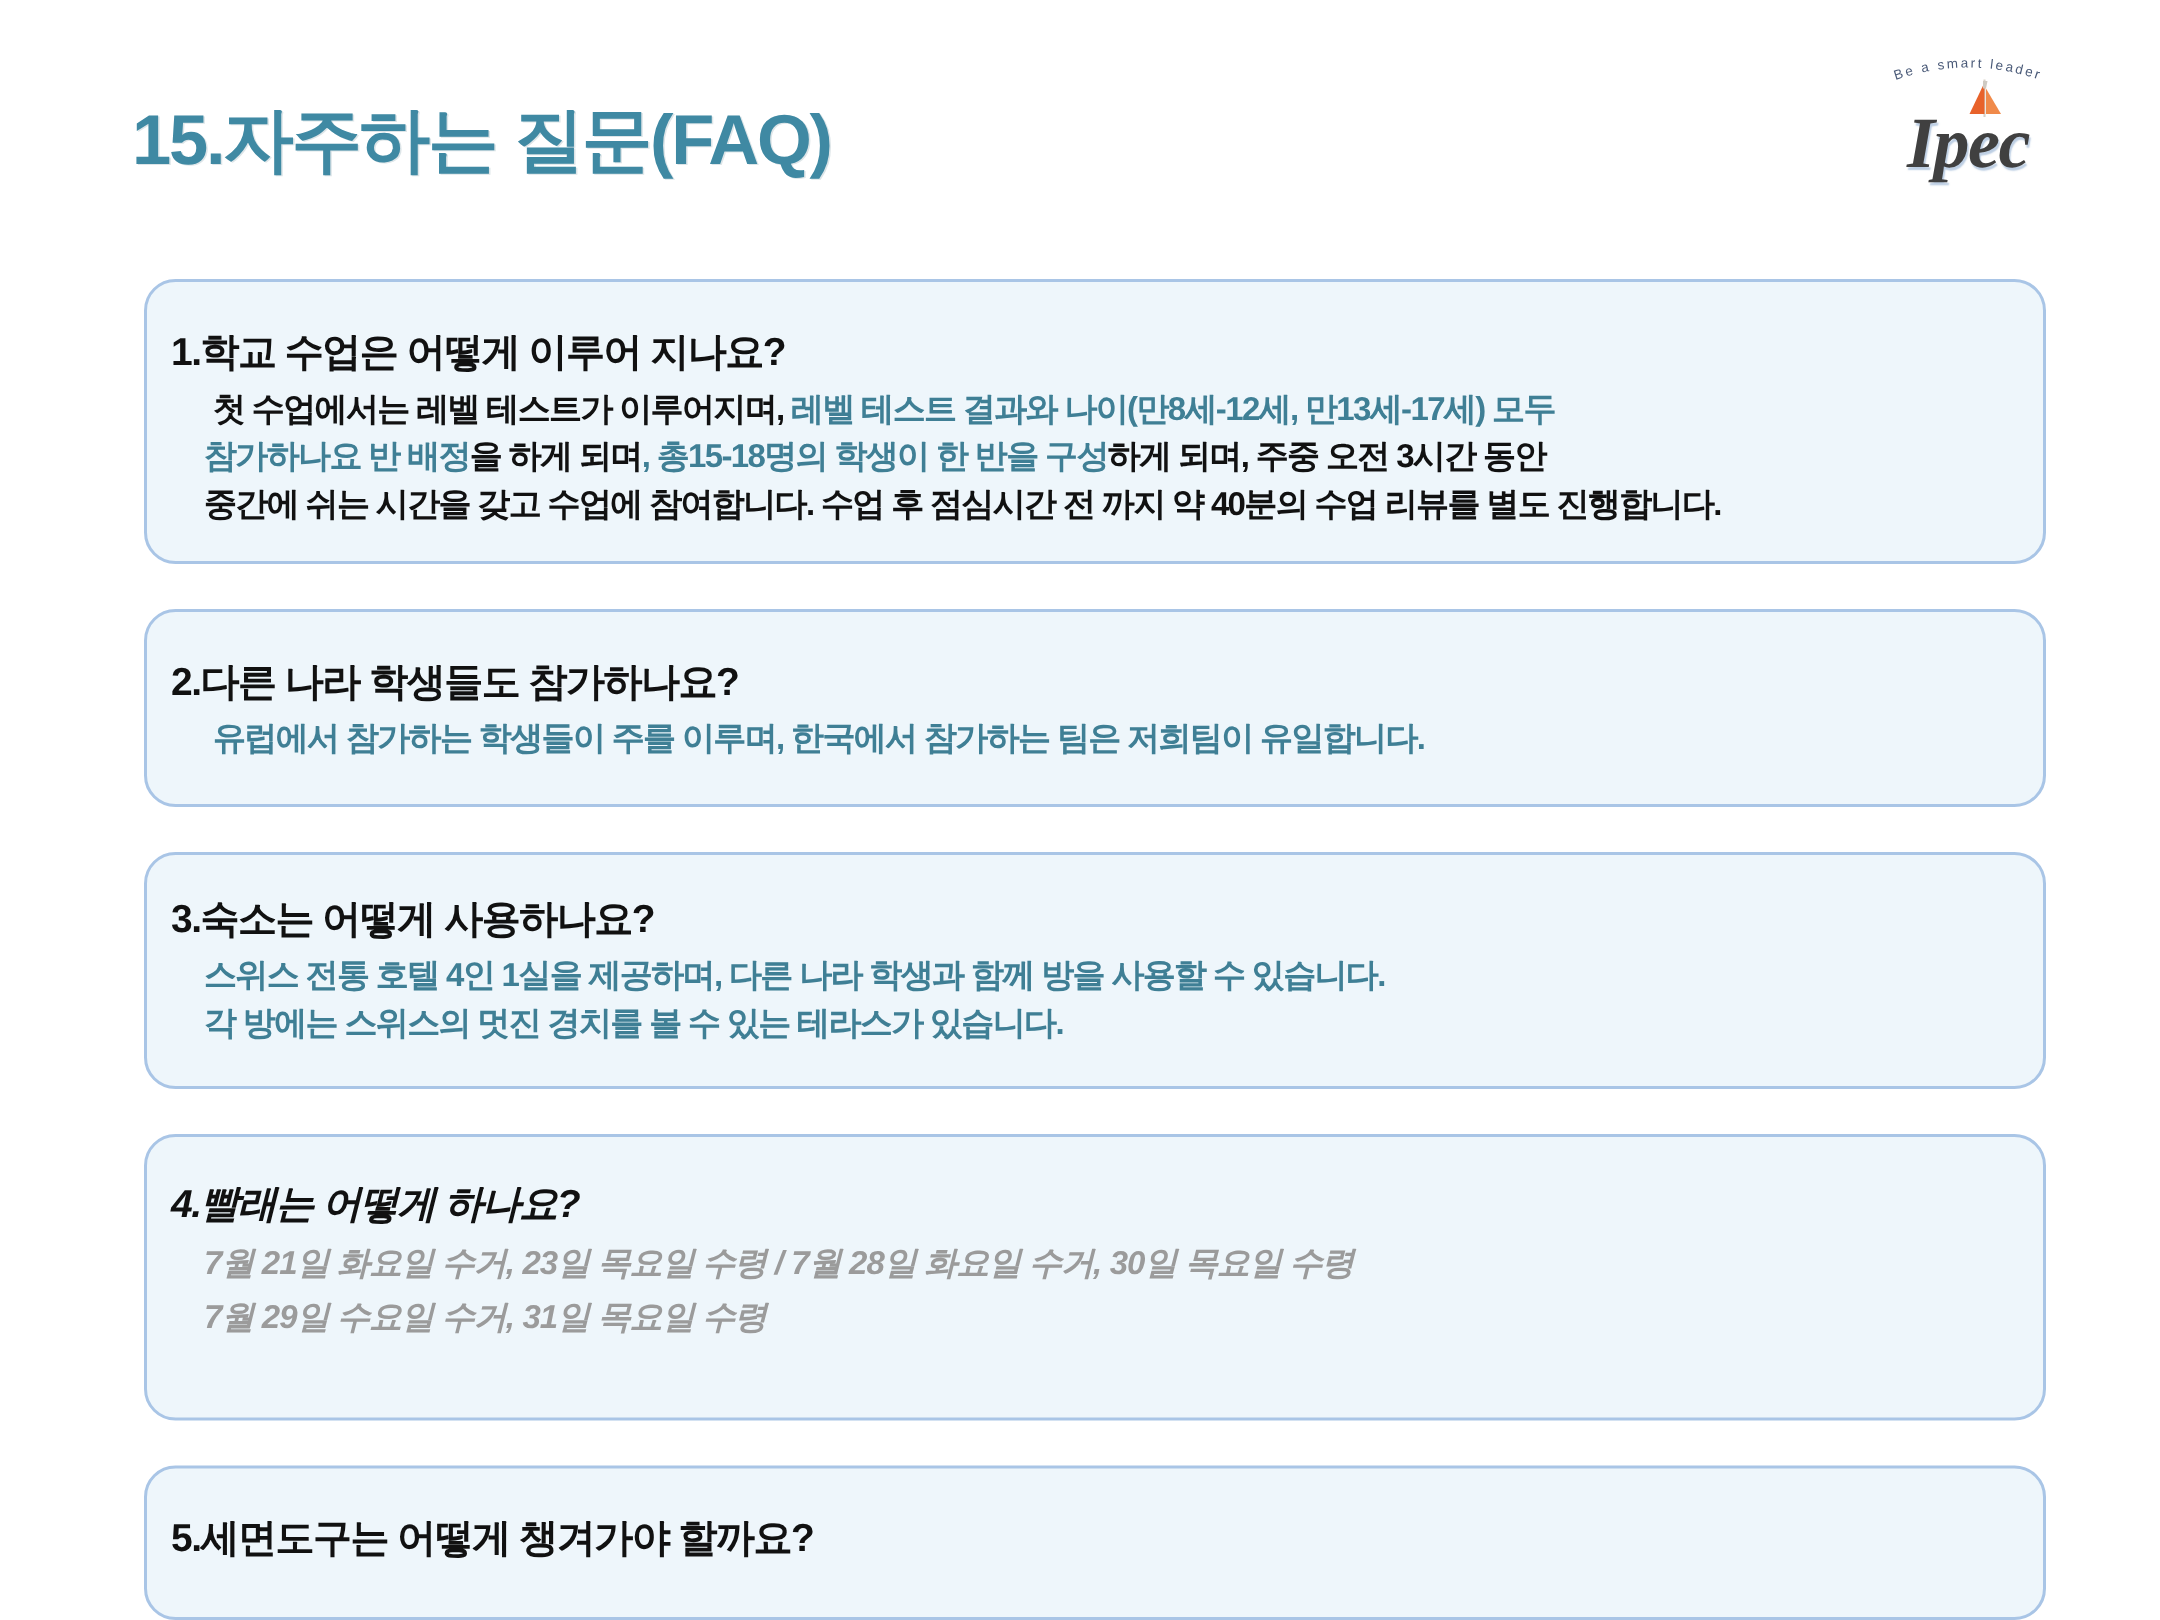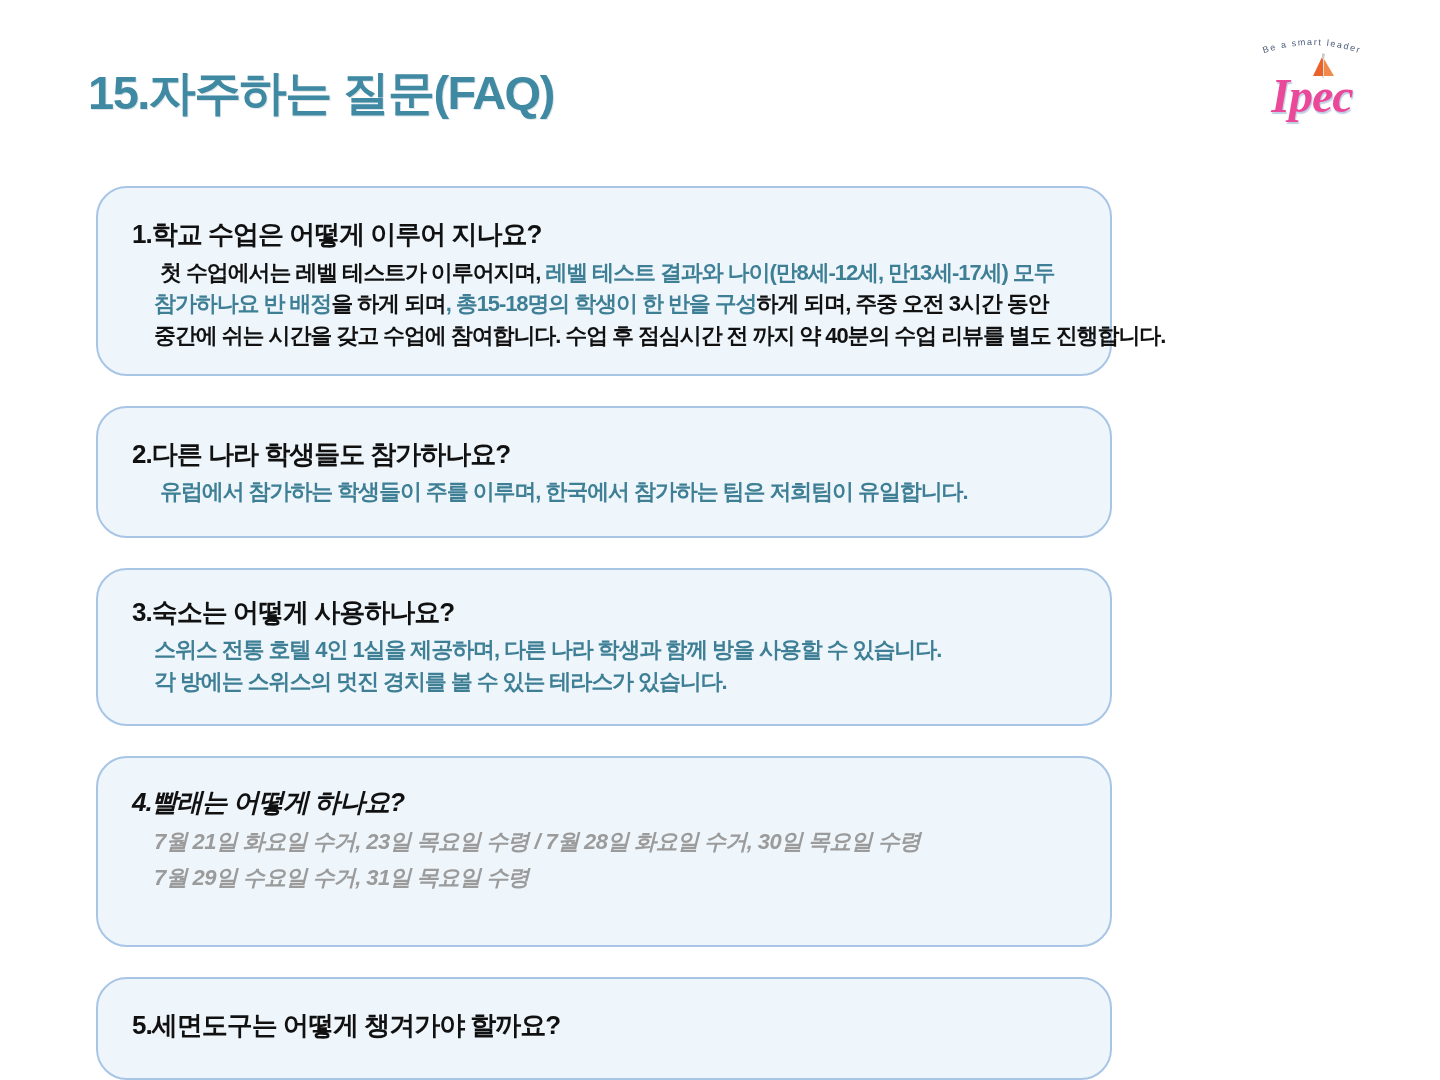--- a/index.html
+++ b/index.html
@@ -64,39 +64,39 @@
   }
   .logo-word {
     position: absolute;
     left: 0;
     top: 40px;
     width: 132px;
     font-family: "Liberation Serif", "DejaVu Serif", serif;
     font-size: 48px;
     font-weight: 700;
     font-style: italic;
-    color: #ec4899;
+    color: #404040;
     letter-spacing: -1px;
     text-shadow: 1px 2px 1px rgba(160,185,215,0.7);
   }
 
   
   .faq-list {
     position: absolute;
     left: 96px;
     top: 186px;
     width: 1252px;
   }
   .faq-box {
     box-sizing: border-box;
-    width: 1016px;
+    width: 1268px;
     background: #eef6fb;
     border: 2px solid #a9c5e6;
-    border-radius: 31px;
-    padding: 26px 34px 22px 34px;
+    border-radius: 21px;
+    padding: 26px 34px 22px 16px;
     margin-bottom: 30px;
     position: relative;
   }
   .faq-box.box-1 { min-height: 178px; padding-top: 30px; }
   .faq-box.box-2 { min-height: 100px; padding-top: 30px; padding-bottom: 28px; }
   .faq-box.box-3 { min-height: 130px; padding-top: 26px; padding-bottom: 26px; }
   .faq-box.box-4 { min-height: 176px; padding-top: 28px; padding-bottom: 50px; font-style: italic; }
   .faq-box.box-5 { min-height: 94px; padding-top: 30px; padding-bottom: 30px; }
 
   .faq-question {

